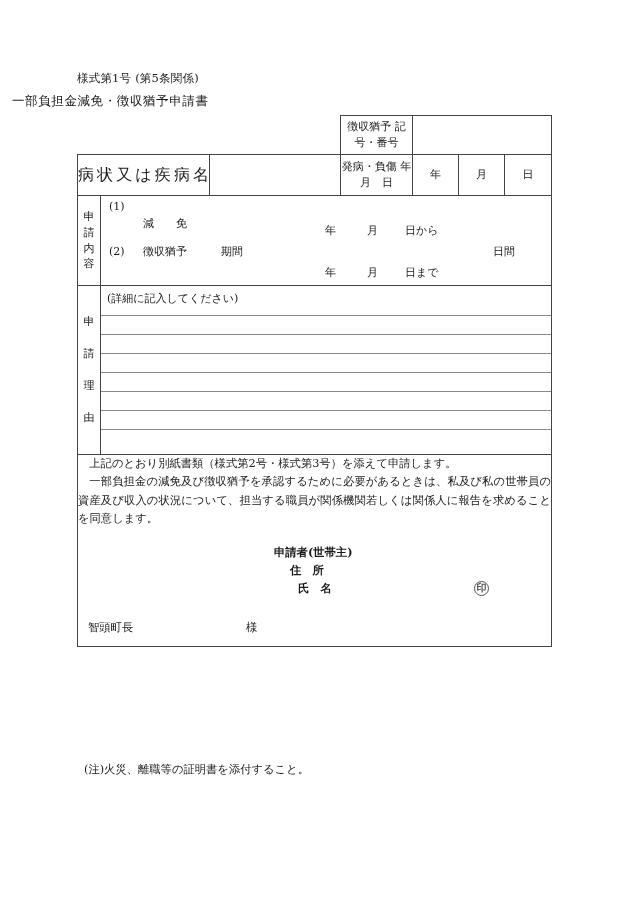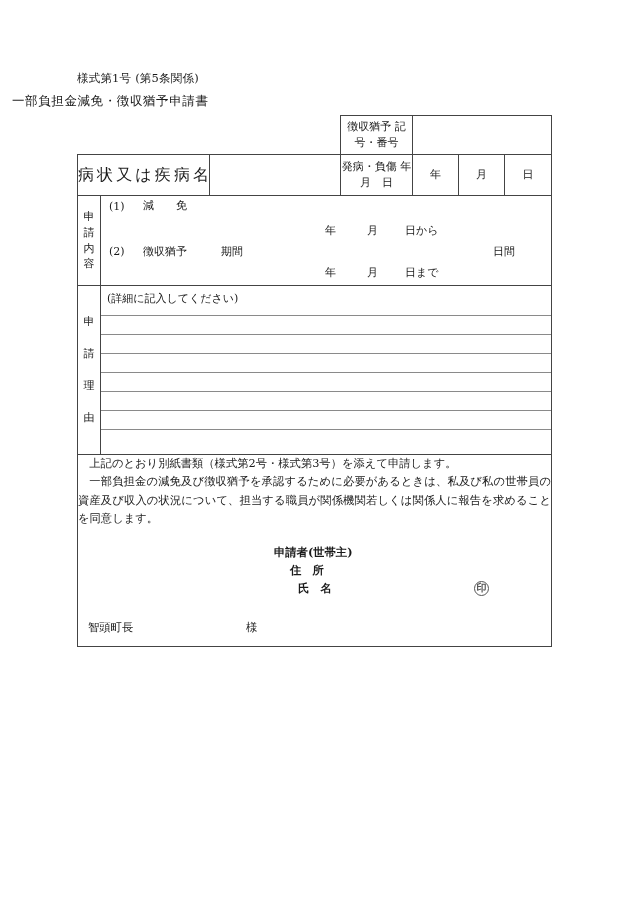--- a/index.html
+++ b/index.html
@@ -190,21 +190,21 @@
         <td class="vlabel">
           <span>申</span>
           <span>請</span>
           <span>内</span>
           <span>容</span>
         </td>
         <td colspan="6" style="height:86px; vertical-align:top">
           <div class="shinsei-naiyo">
             <div class="sn-row" style="height:24px; padding-top:3px;">
               <span class="sn-txt" style="left:8px; top:3px;">(1)</span>
-              <span class="sn-txt" style="left:42px; top:2px;text-align:center;">減　　免</span>
+              <span class="sn-txt" style="left:42px; top:20px;text-align:center;">減　　免</span>
             </div>
             <div class="sn-row" style="height:21px;">
               <span class="sn-txt" style="left:224px; top:0;">年</span>
               <span class="sn-txt" style="left:266px; top:0;">月</span>
               <span class="sn-txt" style="left:304px; top:0;">日から</span>
             </div>
             <div class="sn-row" style="height:21px;">
               <span class="sn-txt" style="left:8px; top:0;">(2)</span>
               <span class="sn-txt" style="left:42px; top:0;">徴収猶予</span>
               <span class="sn-txt" style="left:120px; top:0;">期間</span>
@@ -259,14 +259,15 @@
           <div class="mayor-row">
             <span class="ln" style="left:10px; top:8px;">智頭町長</span>
             <span class="ln" style="left:168px; top:8px;">様</span>
           </div>
         </td>
       </tr>
 
     </tbody>
   </table>
 
+  <div class="abs note nowrap">(注)火災、離職等の証明書を添付すること。</div>
 
 </div>
 
 </body></html>

